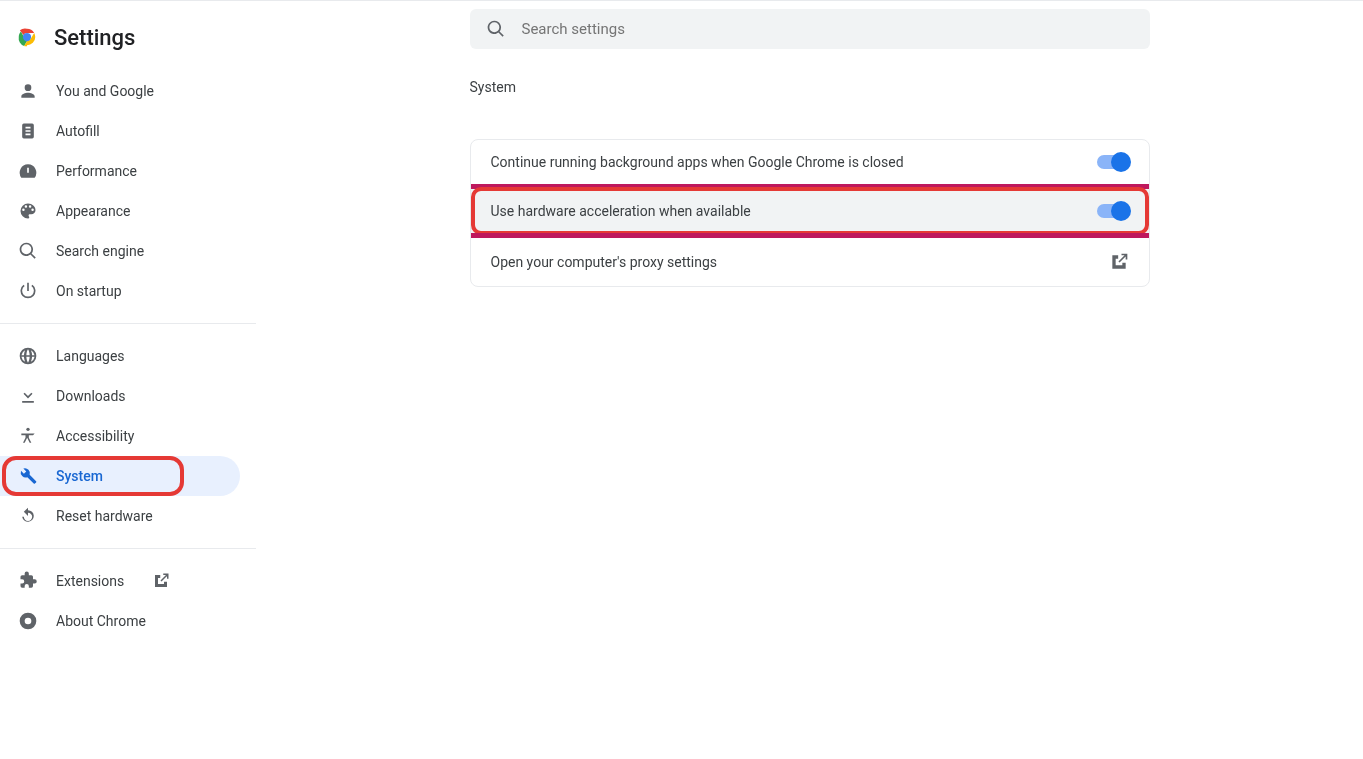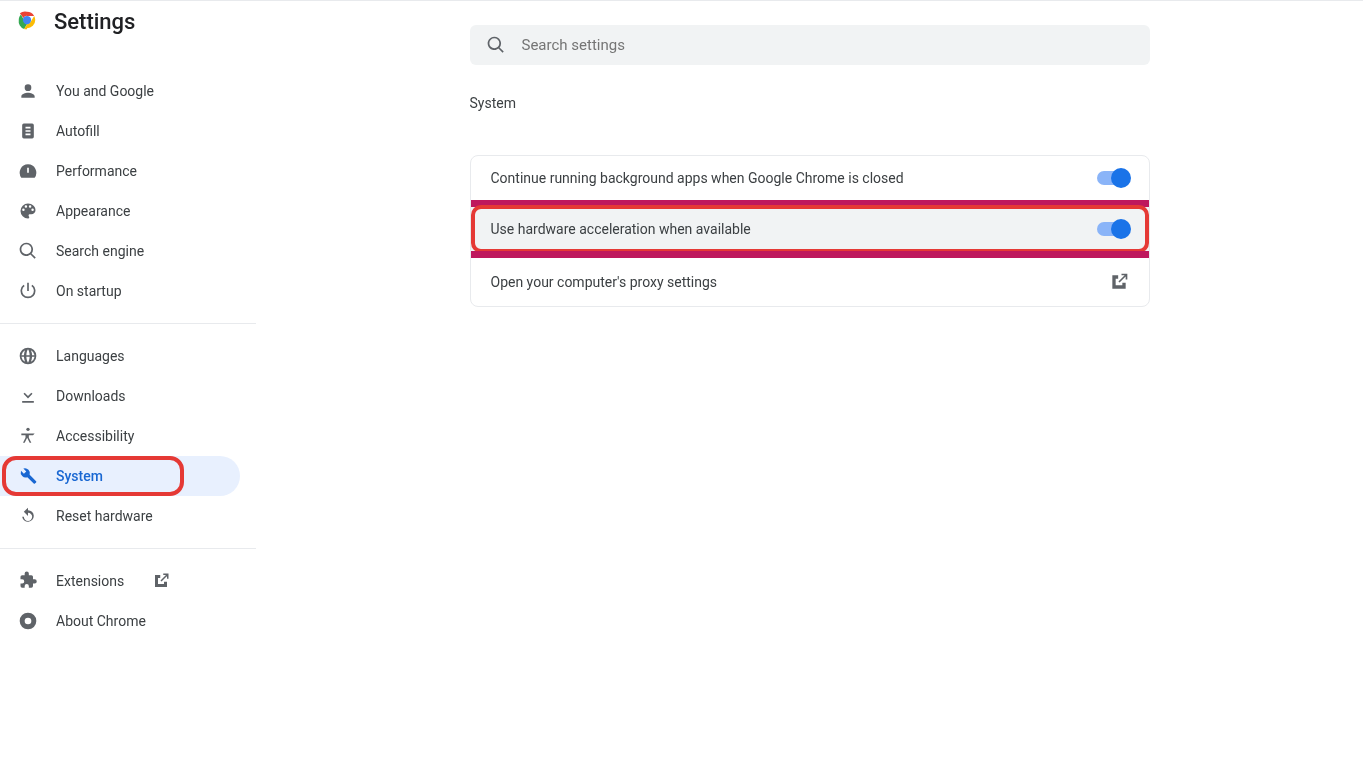--- a/index.html
+++ b/index.html
@@ -2,42 +2,42 @@
 <html><head>
   <meta charset="utf-8">
   <style>
     * { margin: 0; padding: 0; box-sizing: border-box; font-family: "Segoe UI", Roboto, Arial, sans-serif; }
     body { background: #fff; color: #202124; width: 1363px; height: 759px; overflow: hidden; border-top: 1px solid #e8eaed; }
 
     .layout { display: flex; height: 100%; }
 
     
     .sidebar { width: 256px; display: flex; flex-direction: column; padding-top: 8px; }
-    .brand { display: flex; height: 56px; padding-left: 16px; gap: 16px; }
+    .brand { display: flex; align-items: center; height: 56px; padding-left: 16px; gap: 16px; }
     .brand-title { font-size: 22px; font-weight: 500; color: #202124; }
     .nav-group { padding: 6px 0; }
     .sep { height: 1px; background: #e8eaed; margin: 6px 0; }
     .nav-item { display: flex; align-items: center; height: 40px; padding-left: 18px; gap: 18px; border-radius: 0 20px 20px 0; cursor: pointer; font-size: 14px; color: #3c4043; position: relative; }
     .nav-item .icon { width: 20px; height: 20px; display: inline-flex; align-items: center; justify-content: center; color: #5f6368; }
     .nav-item.active { background: #e8f0fe; color: #1967d2; font-weight: 500; }
     .nav-item.active .icon { color: #1967d2; }
     .nav-item .ext-icon { margin-left: 10px; color: #5f6368; }
     .hl-side { position: absolute; left: 2px; top: 0; right: 56px; bottom: 0; border: 4px solid #e53935; border-radius: 14px; pointer-events: none; }
 
     
     .main { flex: 1; display: flex; flex-direction: column; align-items: center; }
-    .searchbar { margin-top: 24px; width: 680px; height: 40px; background: #f1f3f4; border-radius: 6px; display: flex; align-items: center; padding: 0 16px; gap: 16px; }
+    .searchbar { margin-top: 8px; width: 680px; height: 40px; background: #f1f3f4; border-radius: 6px; display: flex; align-items: center; padding: 0 16px; gap: 16px; }
     .searchbar input { border: none; background: transparent; outline: none; font-size: 15px; color: #5f6368; flex: 1; }
     .searchbar .icon { color: #5f6368; }
 
     .section { width: 680px; margin-top: 30px; }
     .section-title { font-size: 14px; color: #3c4043; margin-bottom: 16px; }
     .card { border: 1px solid #e8eaed; border-radius: 8px; overflow: hidden; margin-top: 44px; }
     .row { display: flex; align-items: center; justify-content: space-between; padding: 14px 20px; font-size: 14px; color: #3c4043; position: relative; }
-    .row + .row { border-top: 7px solid #be185d; align-items: center; }
+    .row + .row { border-top: 5px solid #be185d; align-items: center; }
     .row.hovered { background: #f1f3f4; }
     .row .label { flex: 1; }
     .row .icon-right { color: #5f6368; }
     .hl-row { position: absolute; inset: -2px 0; border: 4px solid #e53935; border-radius: 10px; pointer-events: none; }
 
     
     .toggle { width: 32px; height: 14px; background: #8ab4f8; border-radius: 10px; position: relative; }
     .toggle::after { content: ""; position: absolute; right: -2px; top: -3px; width: 20px; height: 20px; background: #1a73e8; border-radius: 50%; }
 
     svg { display: block; }

